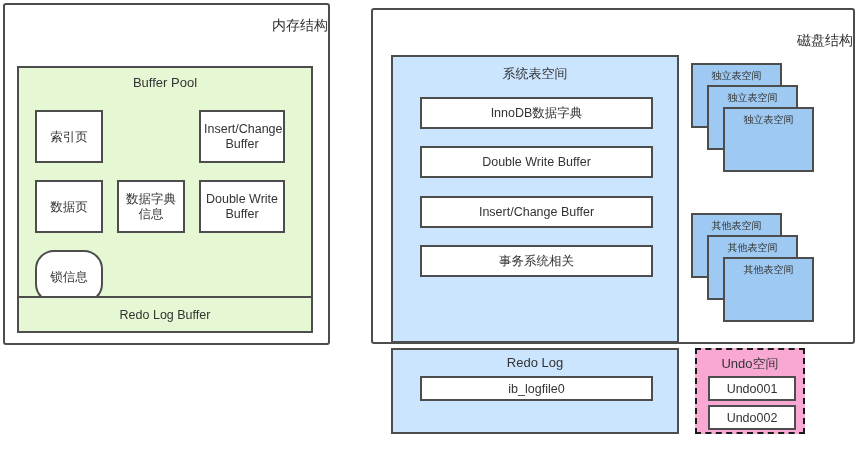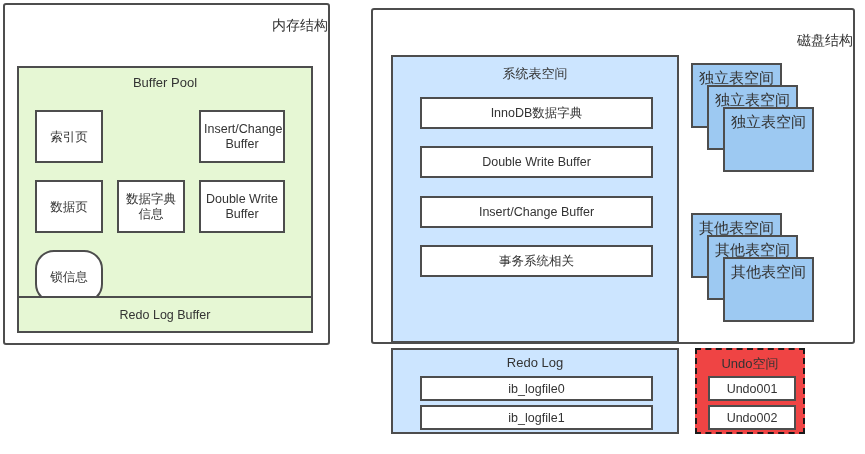--- a/index.html
+++ b/index.html
@@ -34,21 +34,21 @@
   .blue-box-strong {
     border: 2px solid #4d4d4d;
     background: #9dc9f2;
   }
   .white-box {
     border: 2px solid #4d4d4d;
     background: #ffffff;
   }
   .dashed-box {
     border: 2px dashed #1a1a1a;
-    background: #ef4444;
+    background: #f9a8d4;
   }
 
   
   .title {
     text-align: right;
     font-size: 14px;
     line-height: 1.25;
     color: #333333;
   }
   .box-title {
@@ -69,21 +69,21 @@
     font-size: 12.5px;
     line-height: 1.2;
     color: #333333;
   }
   .stack-label {
     position: absolute;
     left: 0;
     right: 0;
     top: 4px;
     text-align: center;
-    font-size: 15px;
+    font-size: 10px;
     color: #333333;
   }
 </style>
 </head>
 <body>
 
 <div class="abs outer-box" style="left:3px; top:3px; width:327px; height:342px;">
 
   <div class="title" style="margin-top:12px;">内存结构</div>
 
@@ -146,23 +146,20 @@
 
   </div>
 
   <div class="abs blue-box" style="left:18px; top:338px; width:288px; height:86px;">
     <div class="box-title" style="top:5px;">Redo Log</div>
 
     <div class="abs white-box" style="left:27px; top:26px; width:233px; height:25px;">
       <div class="centered-label">ib_logfile0</div>
     </div>
 
-    <div class="abs white-box" style="left:27px; top:55px; width:233px; height:25px;">
-      <div class="centered-label">ib_logfile1</div>
-    </div>
   </div>
 
   <div class="abs" style="left:318px; top:45px; width:150px; height:130px;">
     <div class="abs blue-box-strong" style="left:0px; top:8px; width:91px; height:65px;">
       <div class="stack-label">独立表空间</div>
     </div>
     <div class="abs blue-box-strong" style="left:16px; top:30px; width:91px; height:65px;">
       <div class="stack-label">独立表空间</div>
     </div>
     <div class="abs blue-box-strong" style="left:32px; top:52px; width:91px; height:65px;">

